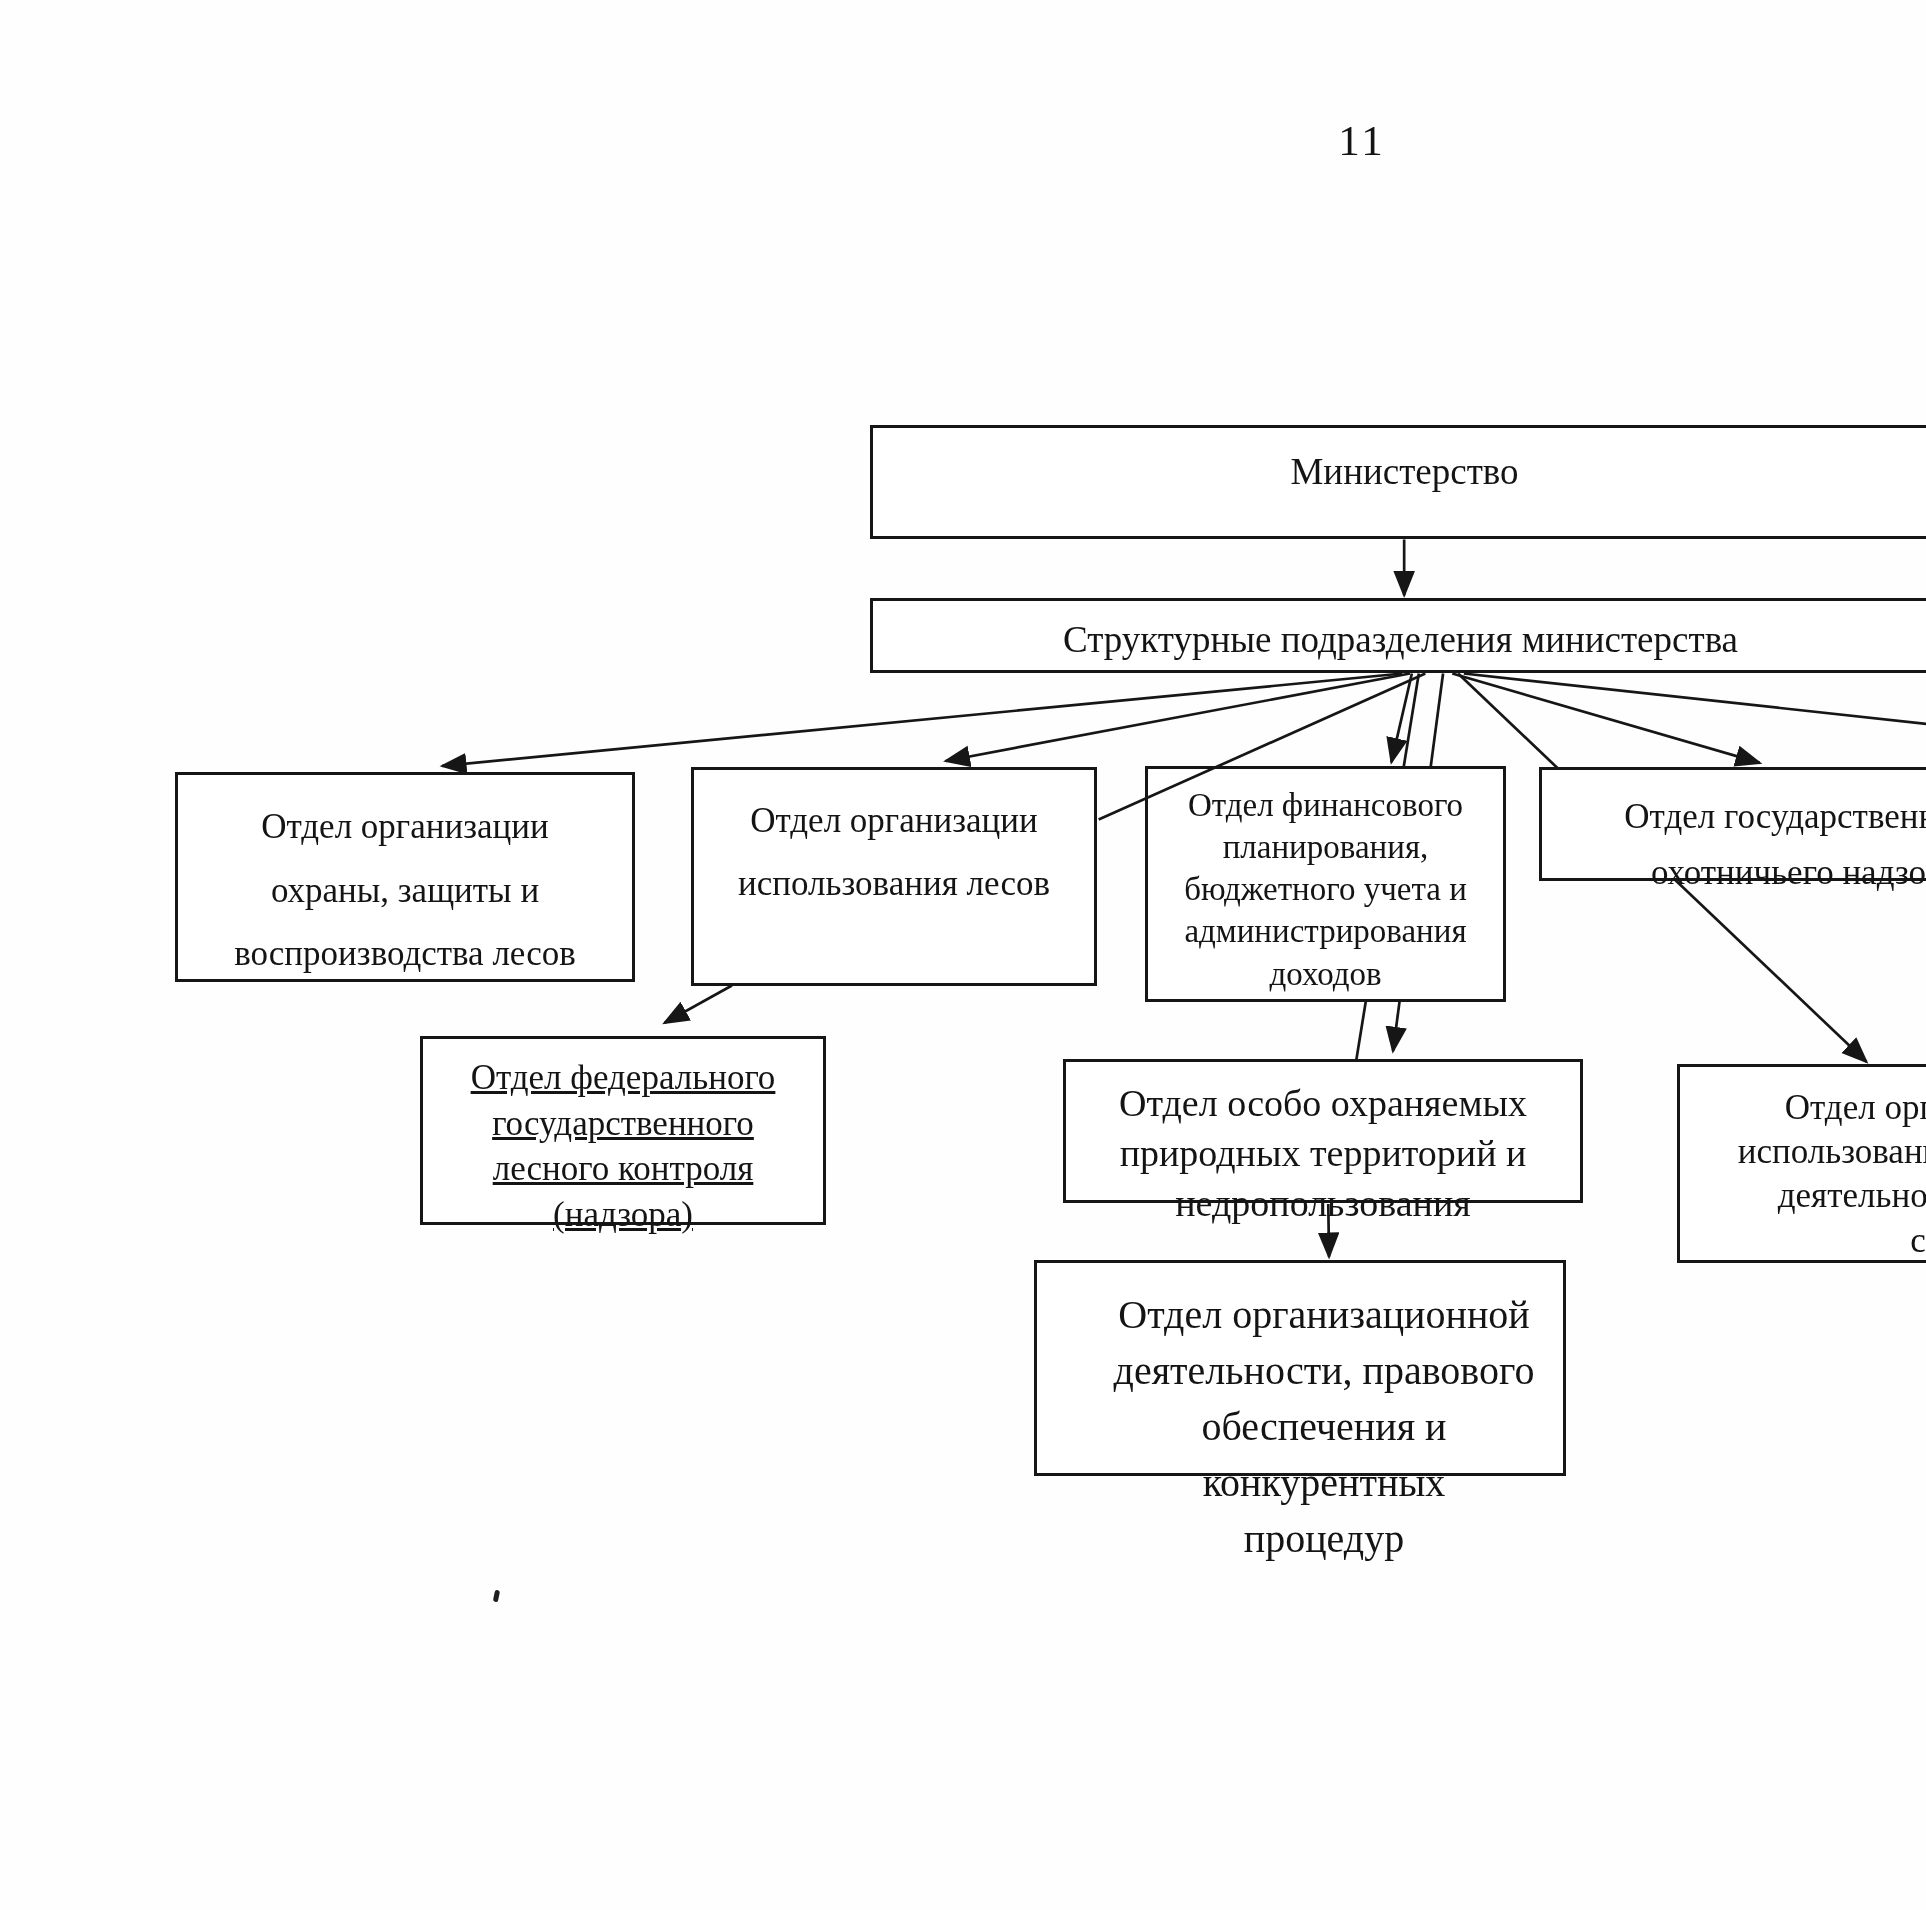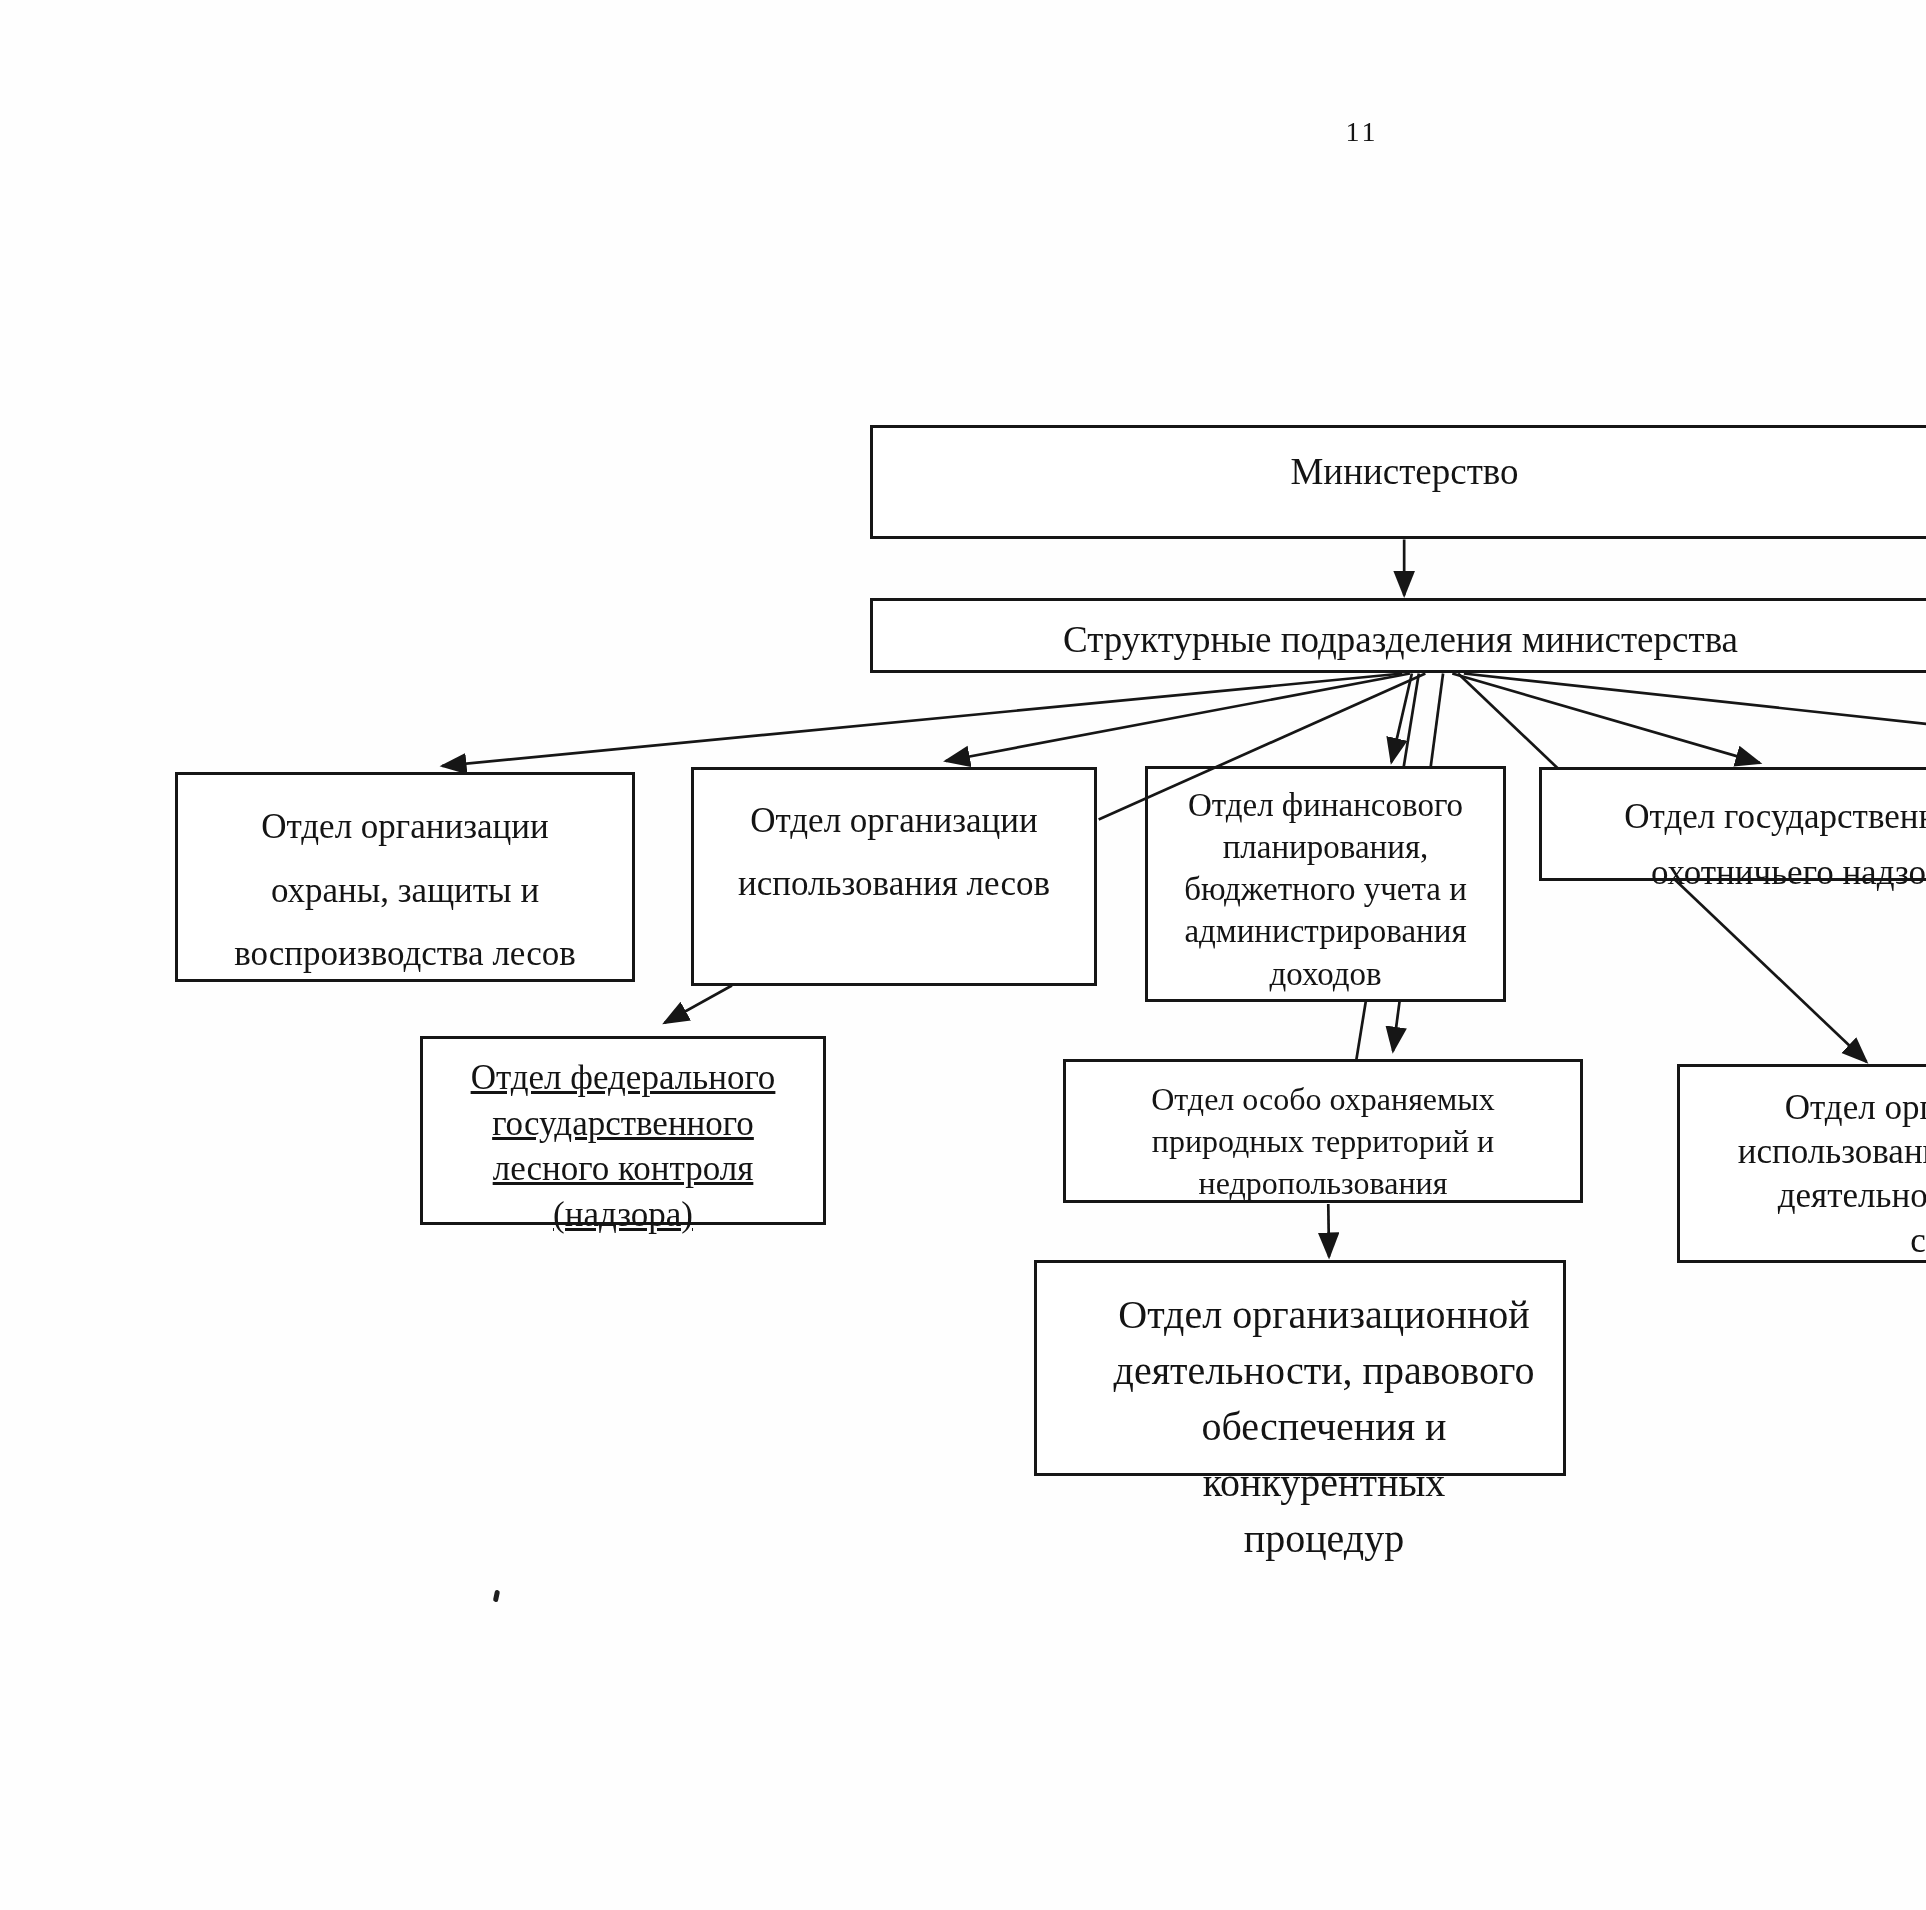--- a/index.html
+++ b/index.html
@@ -2,21 +2,21 @@
 <html style="font-size:6.2px"><head>
 <meta charset="utf-8">
 <style>
   html,body{margin:0;padding:0;background:#ffffff;}
   .page{
     position:relative;width:2702px;height:1911px;background:#fefefe;
     font-family:"Liberation Serif","DejaVu Serif",serif;color:#141414;overflow:hidden;
   }
   .page-number{
     position:absolute;left:1308px;top:116px;width:108px;
-    font-size:28px;text-align:center;letter-spacing:3.1px;
+    font-size:43px;text-align:center;letter-spacing:3.1px;
   }
   .node{
     position:absolute;box-sizing:border-box;border:3.5px solid #161616;background:#ffffff;
     text-align:center;z-index:1;
   }
   .node .lbl{display:block;white-space:pre-line;font-size:35px;}
   svg.links{position:absolute;left:0;top:0;width:2702px;height:1911px;pointer-events:none;}
   svg.links.behind{z-index:0;}
   svg.links.front{z-index:2;}
   svg.links line{stroke:#161616;stroke-width:7;}
@@ -70,21 +70,21 @@
 охотничьего надзора</span>
   </div>
 
   <div class="node" style="left: 420px; top: 1036px; width: 406px; height: 189px; padding-top: 16px;">
     <span class="lbl" style="font-size: 35px; line-height: 1.3; text-decoration: underline;">Отдел федерального
 государственного
 лесного контроля
 (надзора)</span>
   </div>
   <div class="node" style="left: 1063px; top: 1059px; width: 520px; height: 144px; padding-top: 16px;">
-    <span class="lbl" style="font-size: 32px; line-height: 1.32;">Отдел особо охраняемых
+    <span class="lbl" style="font-size: 38px; line-height: 1.32;">Отдел особо охраняемых
 природных территорий и
 недропользования</span>
   </div>
   <div class="node" style="left: 1677px; top: 1064px; width: 630px; height: 199px; padding-top: 18.5px;">
     <span class="lbl" style="font-size: 35px; line-height: 1.27;">Отдел организации охраны,
 использования водных ресурсов и
 деятельности по обращению
 с отходами</span>
   </div>
   <div class="node" style="left: 1034px; top: 1260px; width: 532px; height: 216px; padding-top: 24px;">

